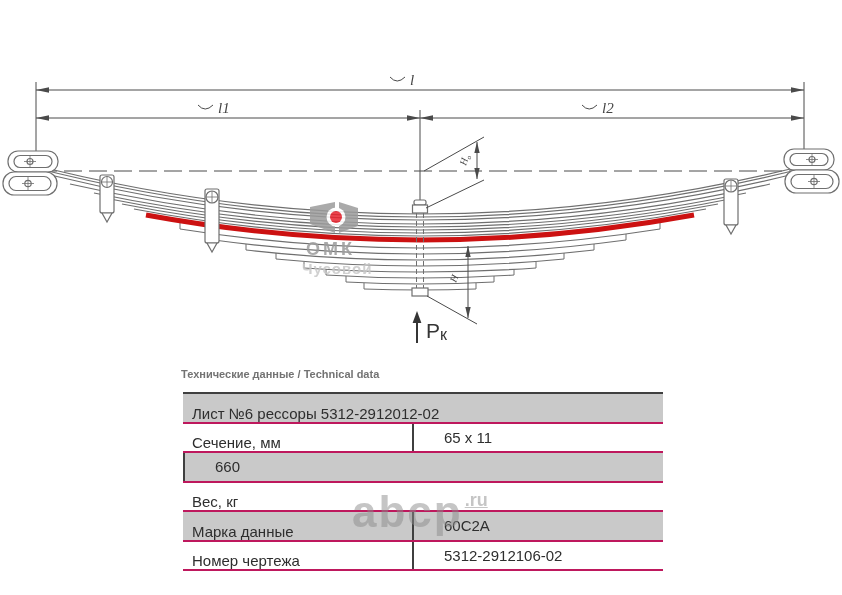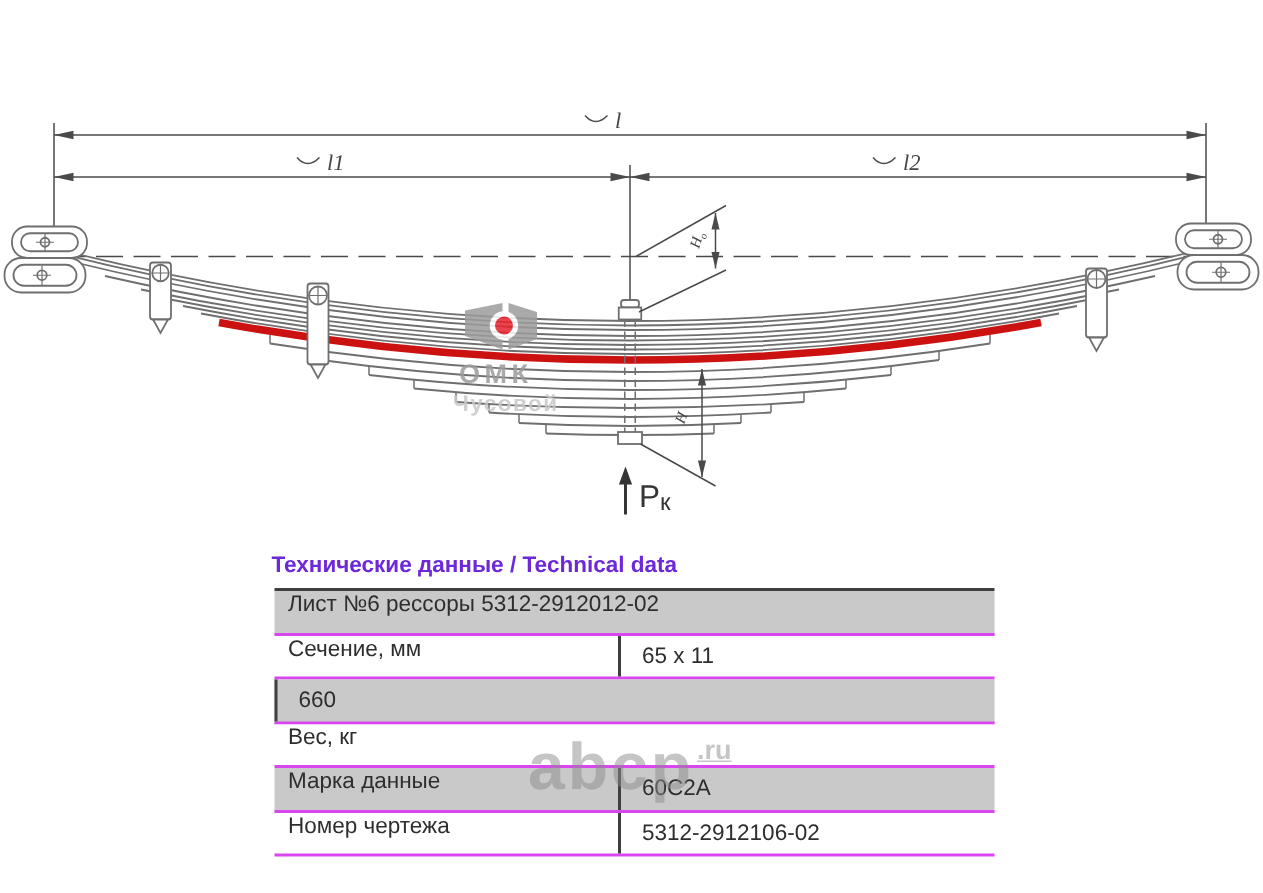--- a/index.html
+++ b/index.html
@@ -6,27 +6,27 @@
   .stage{position:relative;width:842px;height:595px;background:#fff;overflow:hidden;
          font-family:"Liberation Sans",sans-serif;}
   .drawing{position:absolute;left:0;top:0;}
   .dim-text{font-family:"Liberation Serif",serif;font-style:italic;font-size:15px;fill:#454545;}
   .dim-small{font-family:"Liberation Serif",serif;font-style:italic;font-size:10px;fill:#454545;}
   .force-text{font-family:"Liberation Sans",sans-serif;font-size:21px;fill:#353535;}
   .wm-brand{font-family:"Liberation Sans",sans-serif;font-weight:bold;font-size:18px;
             letter-spacing:3px;fill:#9c9c9c;}
   .wm-city{font-family:"Liberation Sans",sans-serif;font-weight:bold;font-size:15px;
            letter-spacing:1px;fill:#c8c8c8;}
-  .tbl-title{position:absolute;left:181px;top:368px;font-size:15px;font-weight:bold;color:#6d28d9;}
+  .tbl-title{position:absolute;left:181px;top:368px;font-size:11px;font-weight:bold;color:#737373;}
   .datatable{position:absolute;left:183px;top:392px;width:480px;border-top:2px solid #3f3f3f;
              font-size:15px;color:#2e2e2e;}
-  .trow{display:flex;height:27.5px;align-items:flex-start;border-bottom:2px solid #d946ef;background:#fff;}
+  .trow{display:flex;height:27.5px;align-items:flex-end;border-bottom:2px solid #be185d;background:#fff;}
   .trow.gray{background:#c9c9c9;}
   .trow .label{width:229px;padding-left:9px;box-sizing:border-box;}
-  .trow .value{flex:1;padding-left:14px;border-left:2px solid #3f3f3f;height:100%;
+  .trow .value{flex:1;padding-left:30px;border-left:2px solid #3f3f3f;height:100%;
                display:flex;align-items:center;box-sizing:border-box;}
   .trow .full{padding-left:9px;}
   .abcp-wm{position:absolute;left:352px;top:490px;display:flex;align-items:flex-start;
            color:rgba(140,140,140,.5);font-weight:bold;pointer-events:none;}
   .abcp-wm .big{font-size:44px;letter-spacing:2px;line-height:1;}
   .abcp-wm .small{font-size:18px;margin-left:2px;color:rgba(150,150,150,.55);text-decoration:underline;}
 </style>
 </head>
 <body>
 

